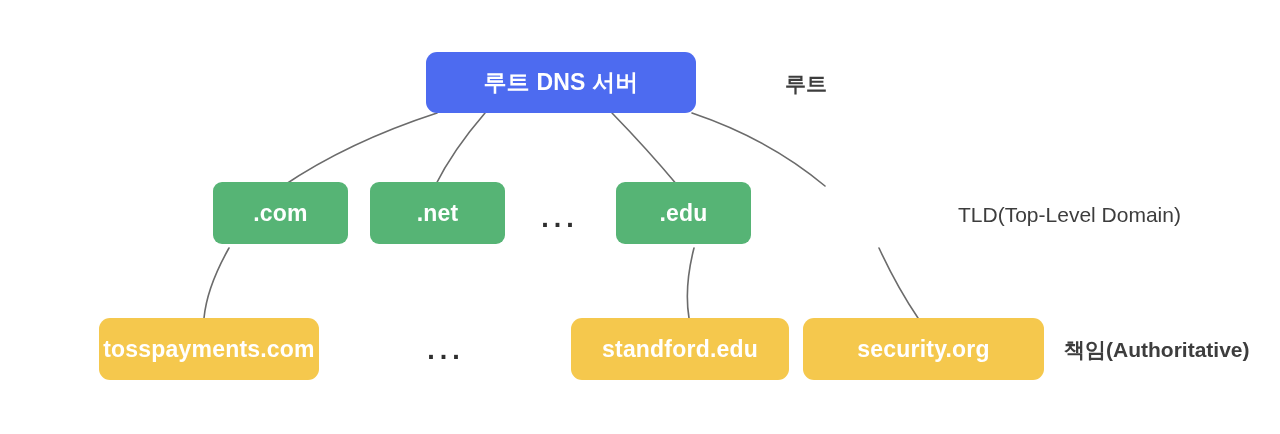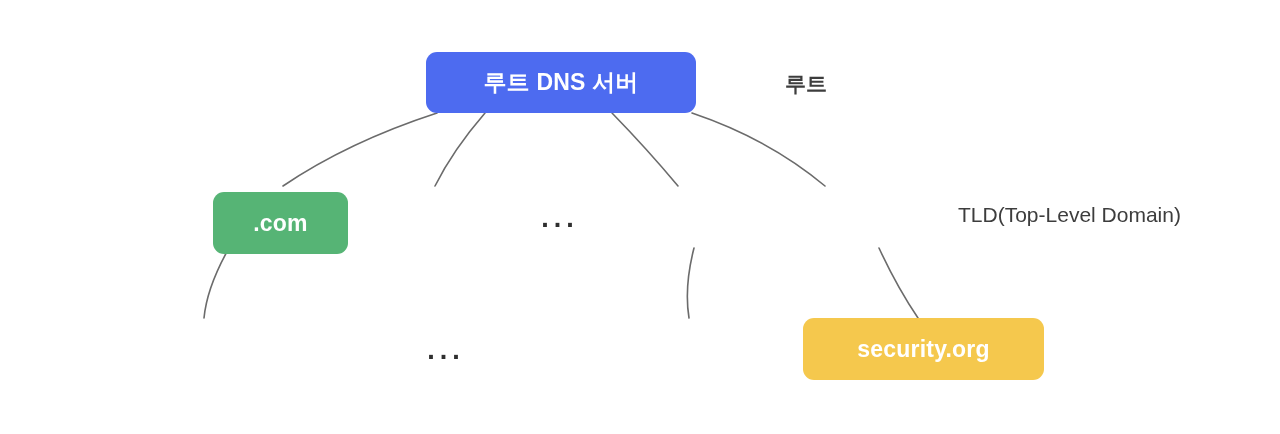--- a/index.html
+++ b/index.html
@@ -24,21 +24,21 @@
     display: flex; align-items: center; justify-content: center;
     height: 62px;
     border-radius: 11px;
     color: var(--c-node_text, #fff);
     font-size: 23px;
     font-weight: 600;
     letter-spacing: 0.2px;
     white-space: nowrap;
   }
   .node.root  { background: var(--c-root, #4d6bf0); left: 390px; top: 52px;  width: 270px; height: 61px; }
-  .node.tld   { background: var(--c-tld, #56b475); top: 192px; width: 135px; }
+  .node.tld   { background: var(--c-tld, #56b475); top: 182px; width: 135px; border-radius: 9px; }
   .node.auth  { background: var(--c-auth, #f5c84d); top: 318px; }
   .node.com   { left: 177px; }
   .node.net   { left: 334px; }
   .node.edu   { left: 580px; }
   .node.org   { left: 737px; }
   .node.toss      { left: 63px;  width: 220px; }
   .node.standford { left: 535px; width: 218px; }
   .node.security  { left: 767px; width: 241px; }
   .tier-label {
     position: absolute;
@@ -79,21 +79,34 @@
   </svg>
 
   <div class="node root">
     <span>루트 DNS 서버</span>
   </div>
   <div class="tier-label root-tier">루트</div>
 
   <div class="node tld com">
     <span>.com</span>
   </div>
+  <div class="node tld net">
+    <span>.net</span>
+  </div>
   <div class="dots tld-dots">...</div>
+  <div class="node tld edu">
+    <span>.edu</span>
+  </div>
   <div class="tier-label tld-tier">TLD(Top-Level Domain)</div>
 
+  <div class="node auth toss">
+    <span>tosspayments.com</span>
+  </div>
   <div class="dots auth-dots">...</div>
+  <div class="node auth standford">
+    <span>standford.edu</span>
+  </div>
   <div class="node auth security">
     <span>security.org</span>
   </div>
+  <div class="tier-label auth-tier">책임(Authoritative)</div>
 
 </div>
 
 </body></html>

